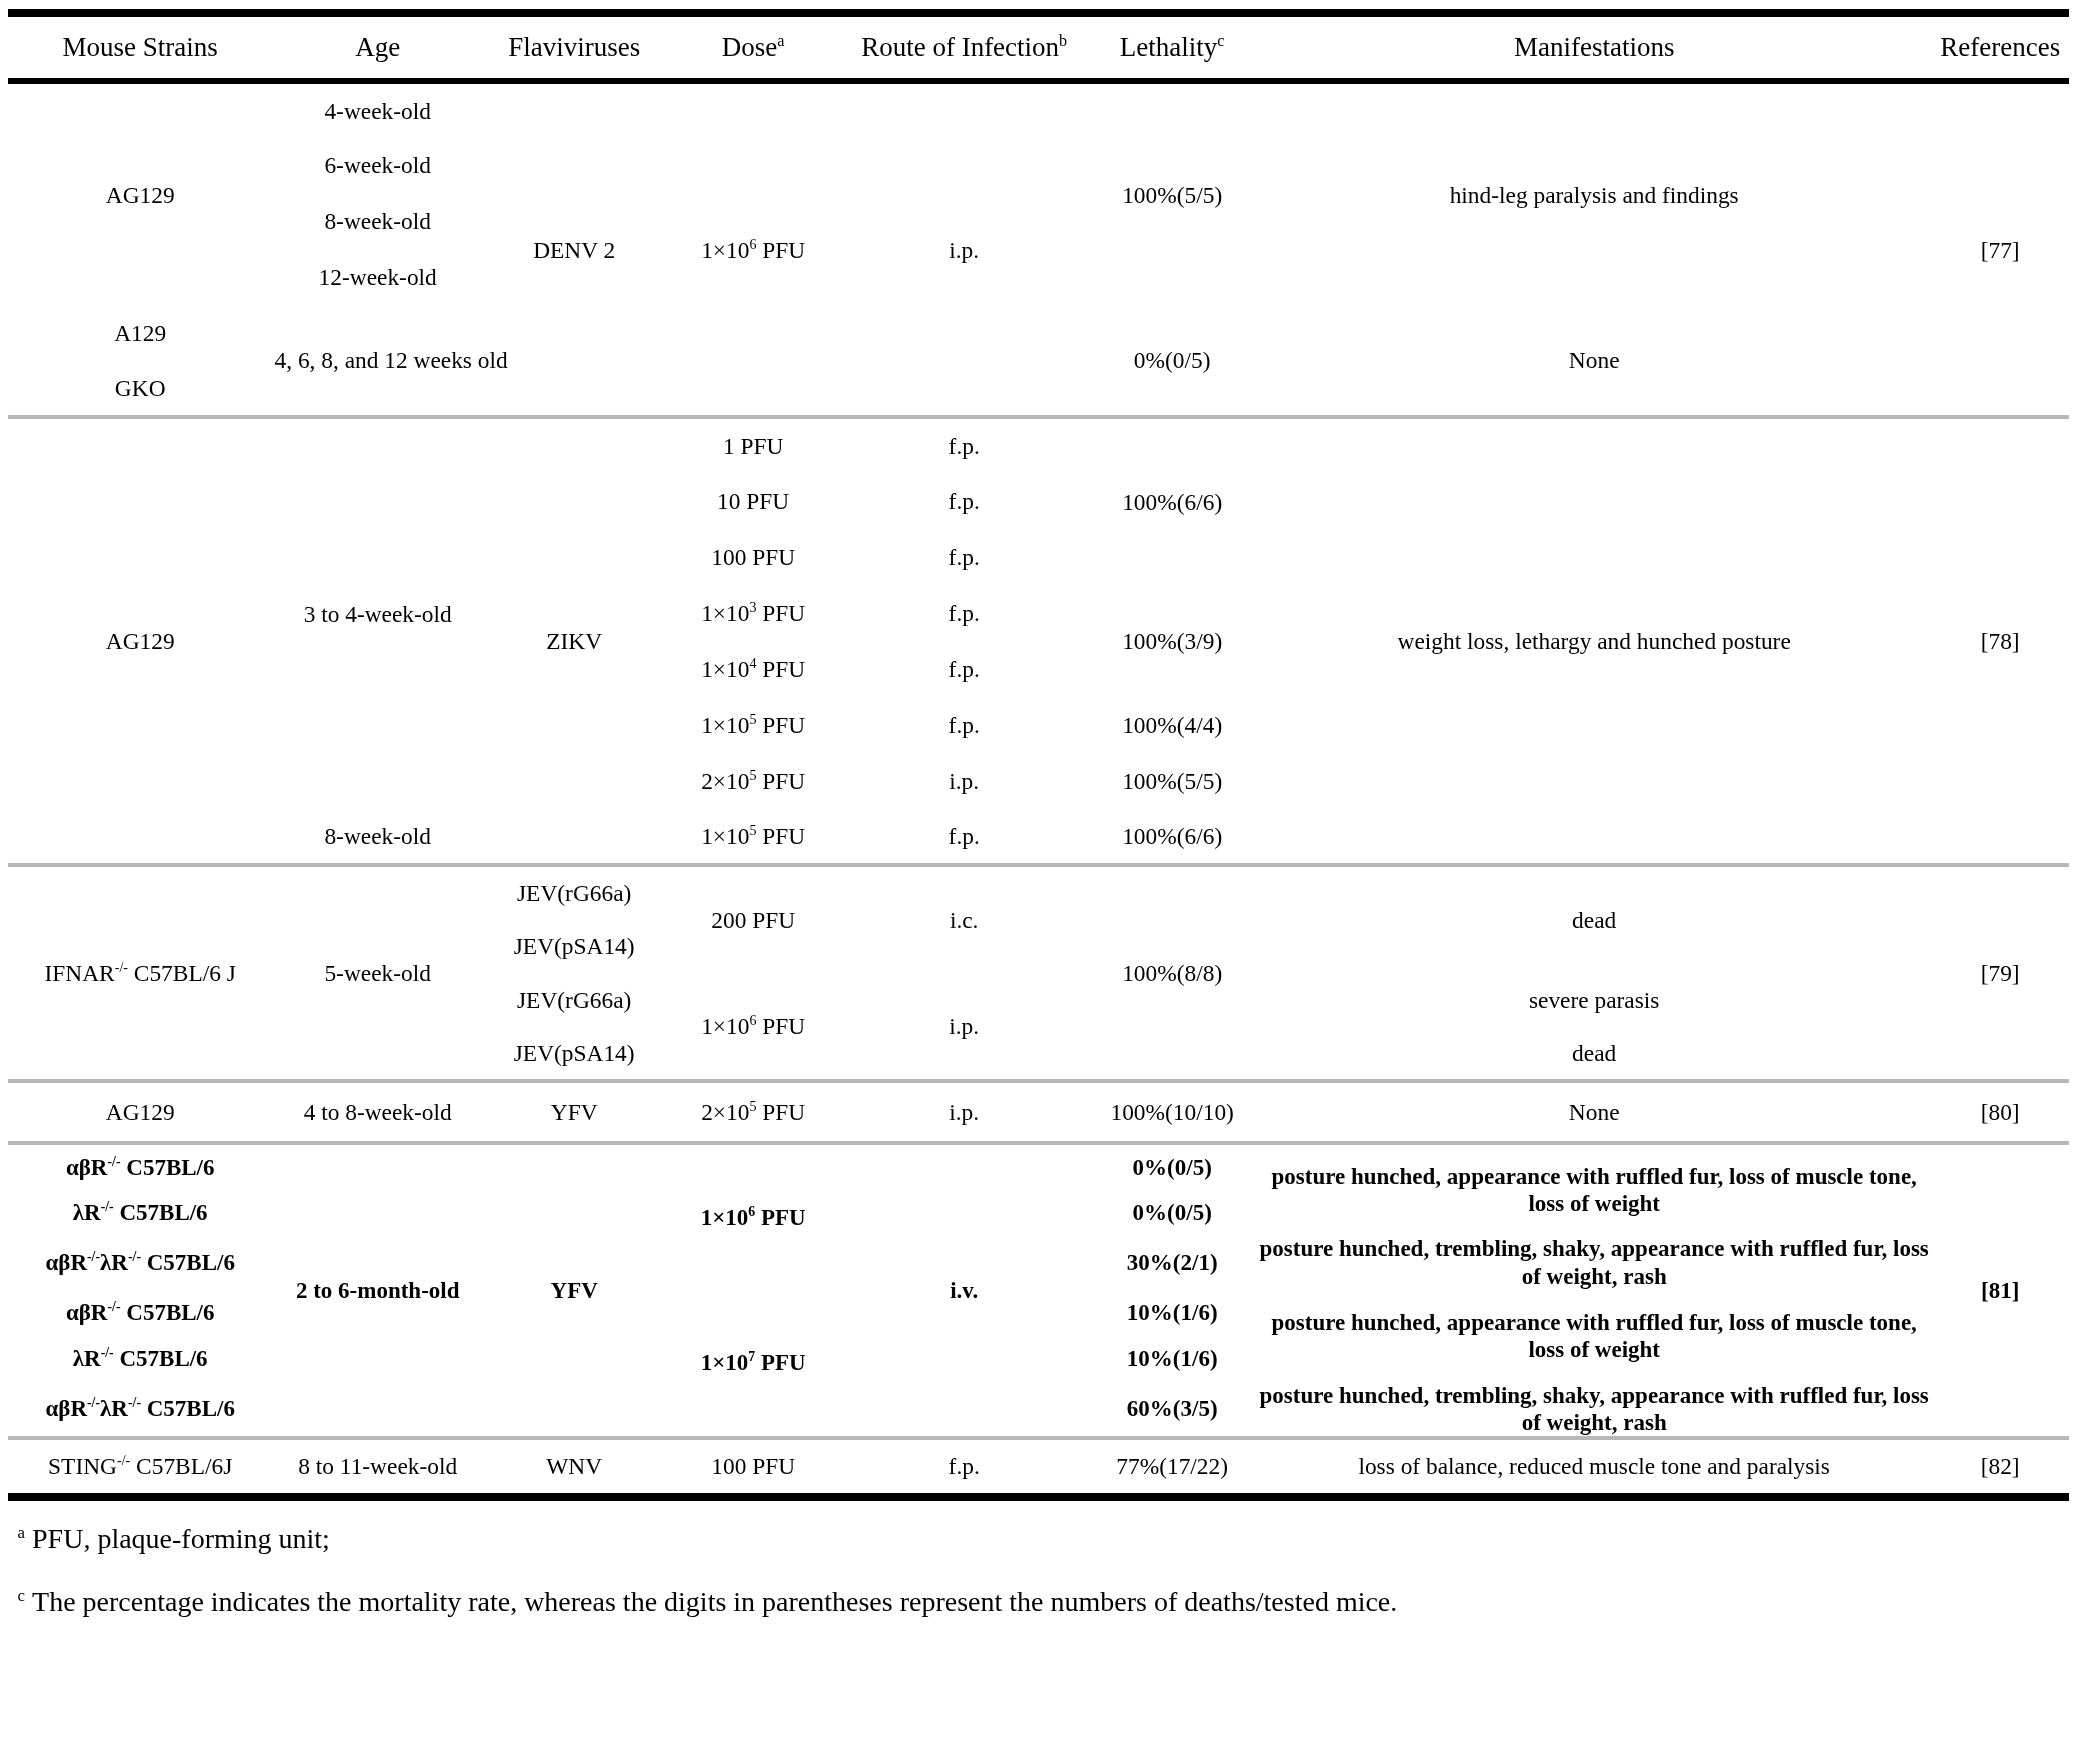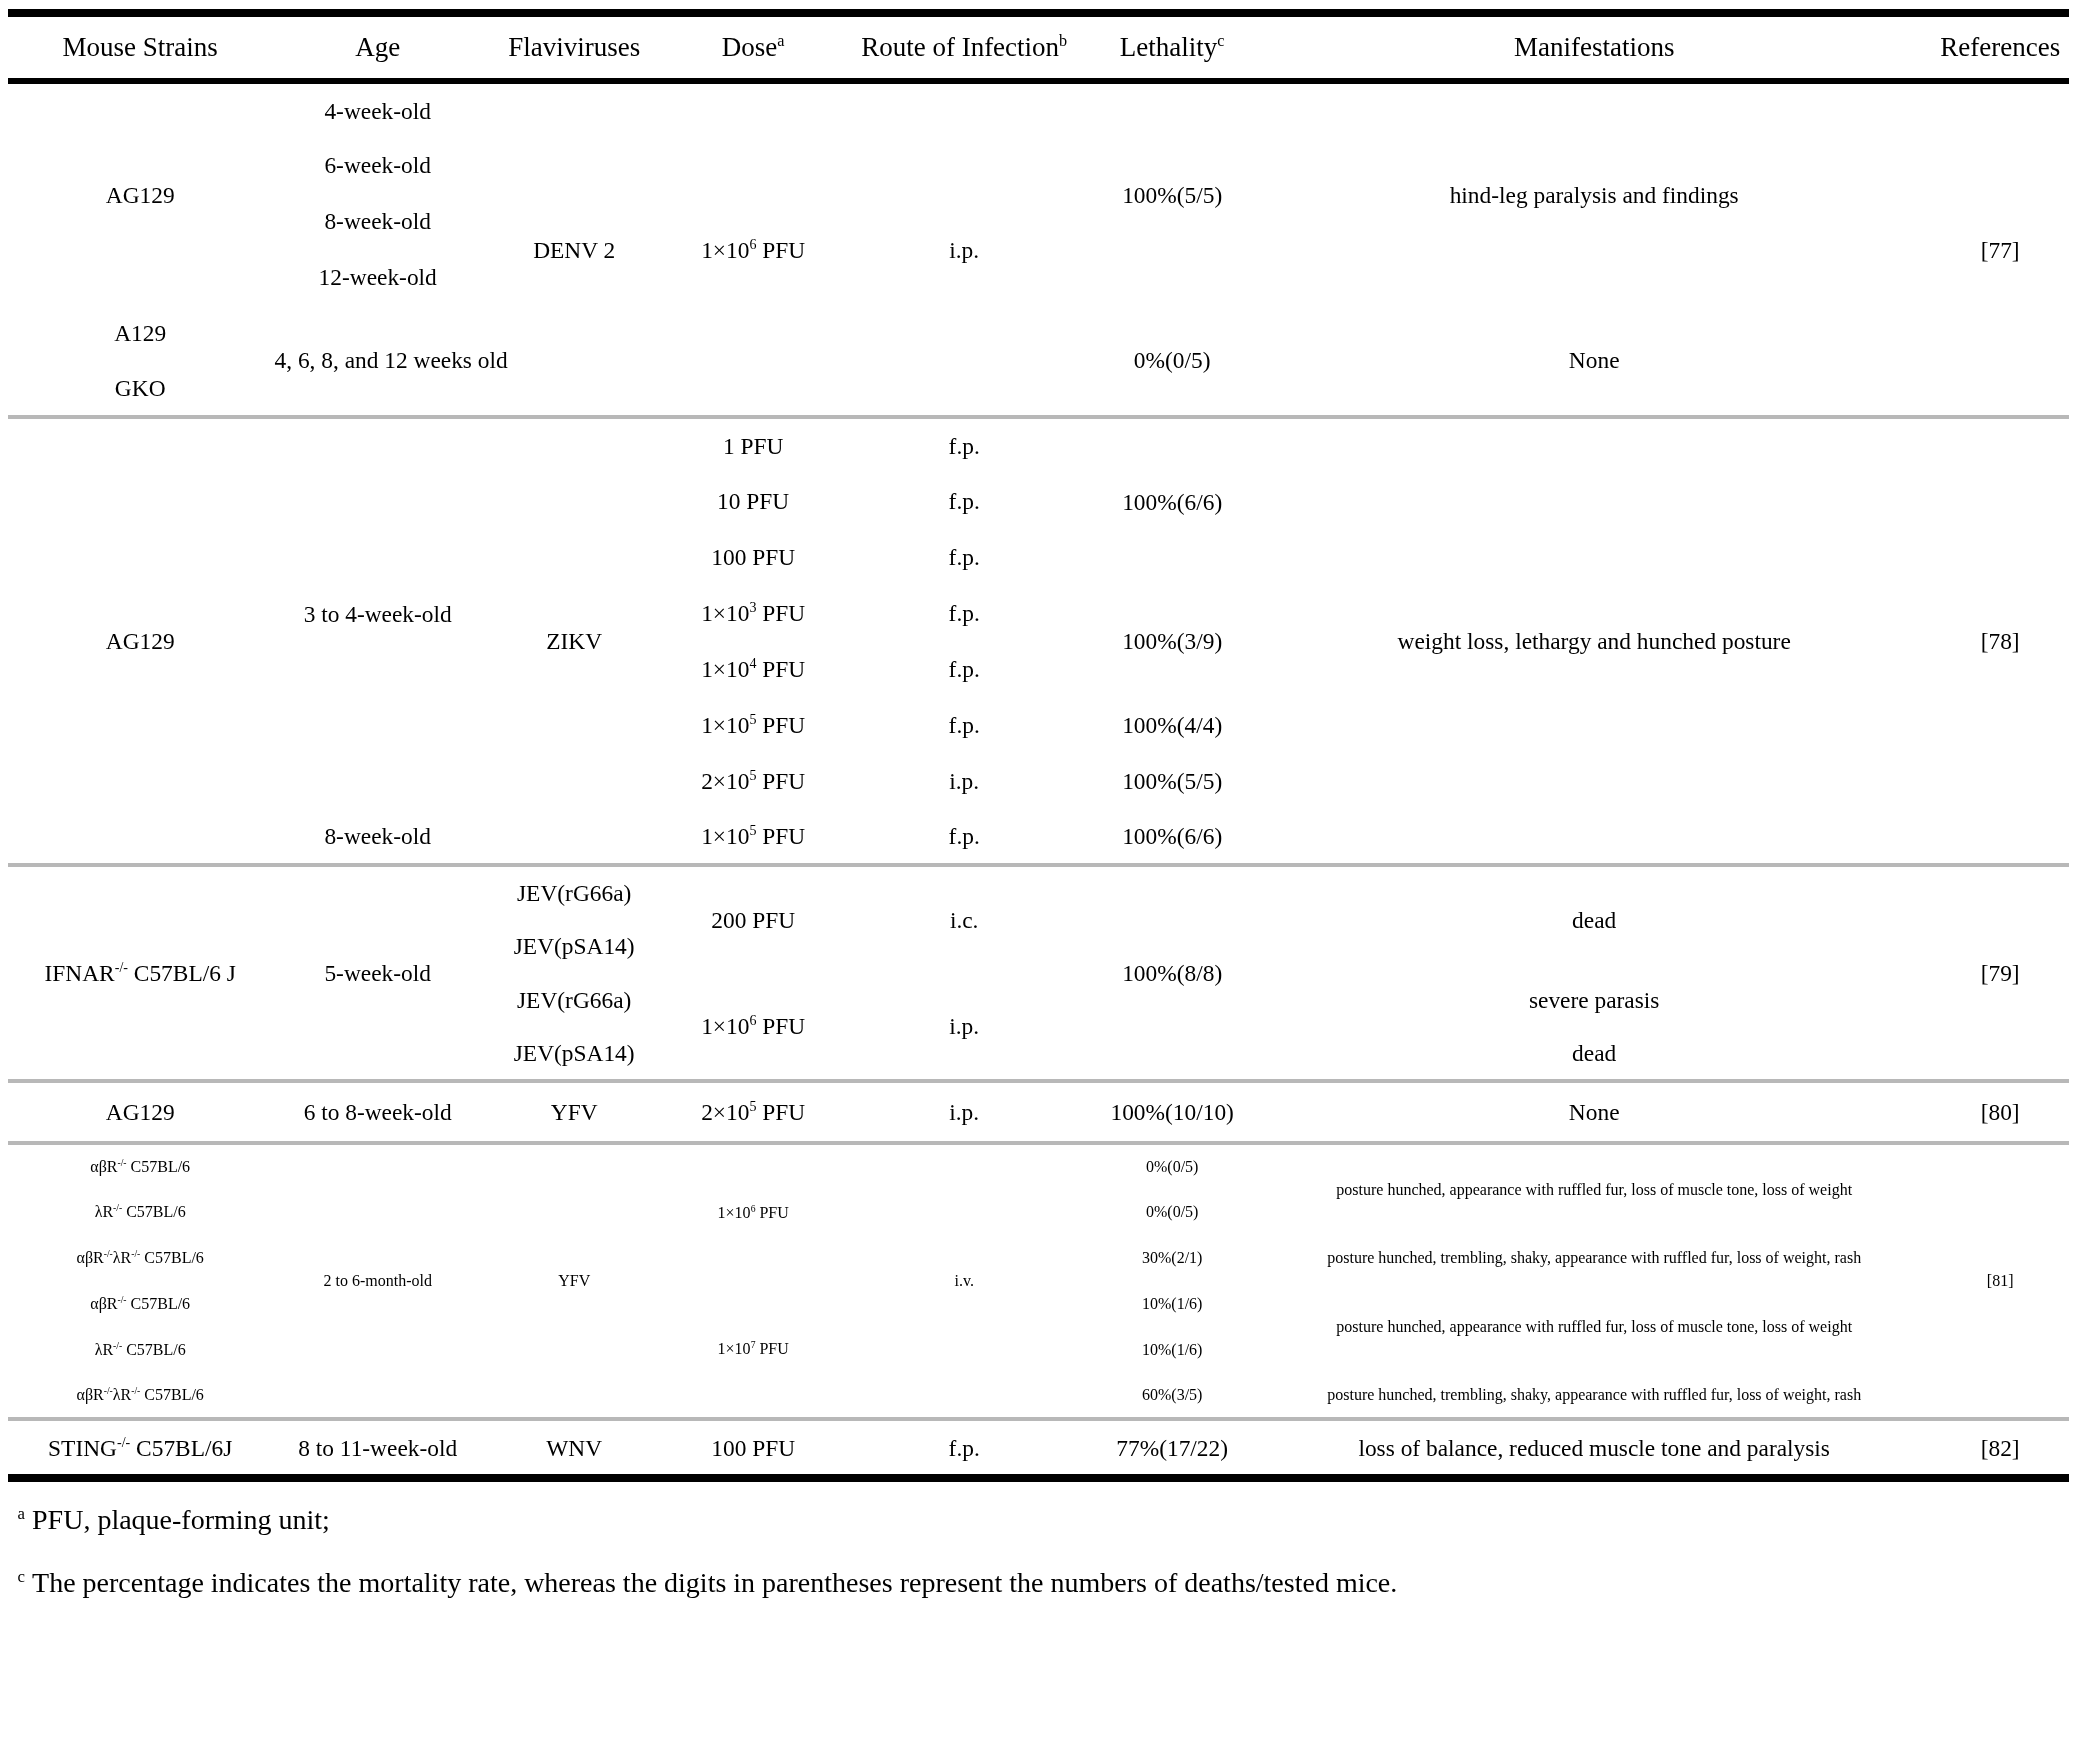--- a/index.html
+++ b/index.html
@@ -29,21 +29,21 @@
   }
   tbody td { font-size:23.4px; line-height:1.22; }
   sup { font-size:60%; line-height:0; }
   .nowrap { white-space:nowrap; }
   tr.sep td { border-top:4.1px solid #b8b8b8; }
   tbody.b1 tr { height:56px; }
   tbody.b2 tr { height:56px; }
   tbody.b3 tr { height:54px; }
   tbody.b4 tr { height:62px; }
   tbody.b5 tr { height:46px; }
-  tbody.b5 td { font-size:16px; line-height:1.18; }
+  tbody.b5 td { font-size:23px; line-height:1.18;font-weight:bold; }
   tbody.b6 tr { height:59px; }
   tbody.b6 td { border-bottom:8.8px solid #000; }
   .footnotes { padding:20px 3.5px 0 9.4px; }
   .footnote { font-size:28px; line-height:1.25; margin:0 0 28px 0; }
   .footnote sup { margin-right:7px; }
 </style>
 </head>
 <body>
 
 <div class="page">
@@ -173,21 +173,21 @@
       </tr>
       <tr>
         <td class="nowrap">JEV(pSA14)</td>
         <td>dead</td>
       </tr>
     </tbody>
 
     <tbody class="b4">
       <tr class="sep">
         <td>AG129</td>
-        <td class="nowrap">6 to 8-week-old</td>
+        <td class="nowrap">4 to 8-week-old</td>
         <td>YFV</td>
         <td class="nowrap"><span>2×10</span><sup>5</sup><span> PFU</span></td>
         <td>i.p.</td>
         <td class="nowrap">100%(10/10)</td>
         <td>None</td>
         <td>[80]</td>
       </tr>
     </tbody>
 
     <tbody class="b5">

